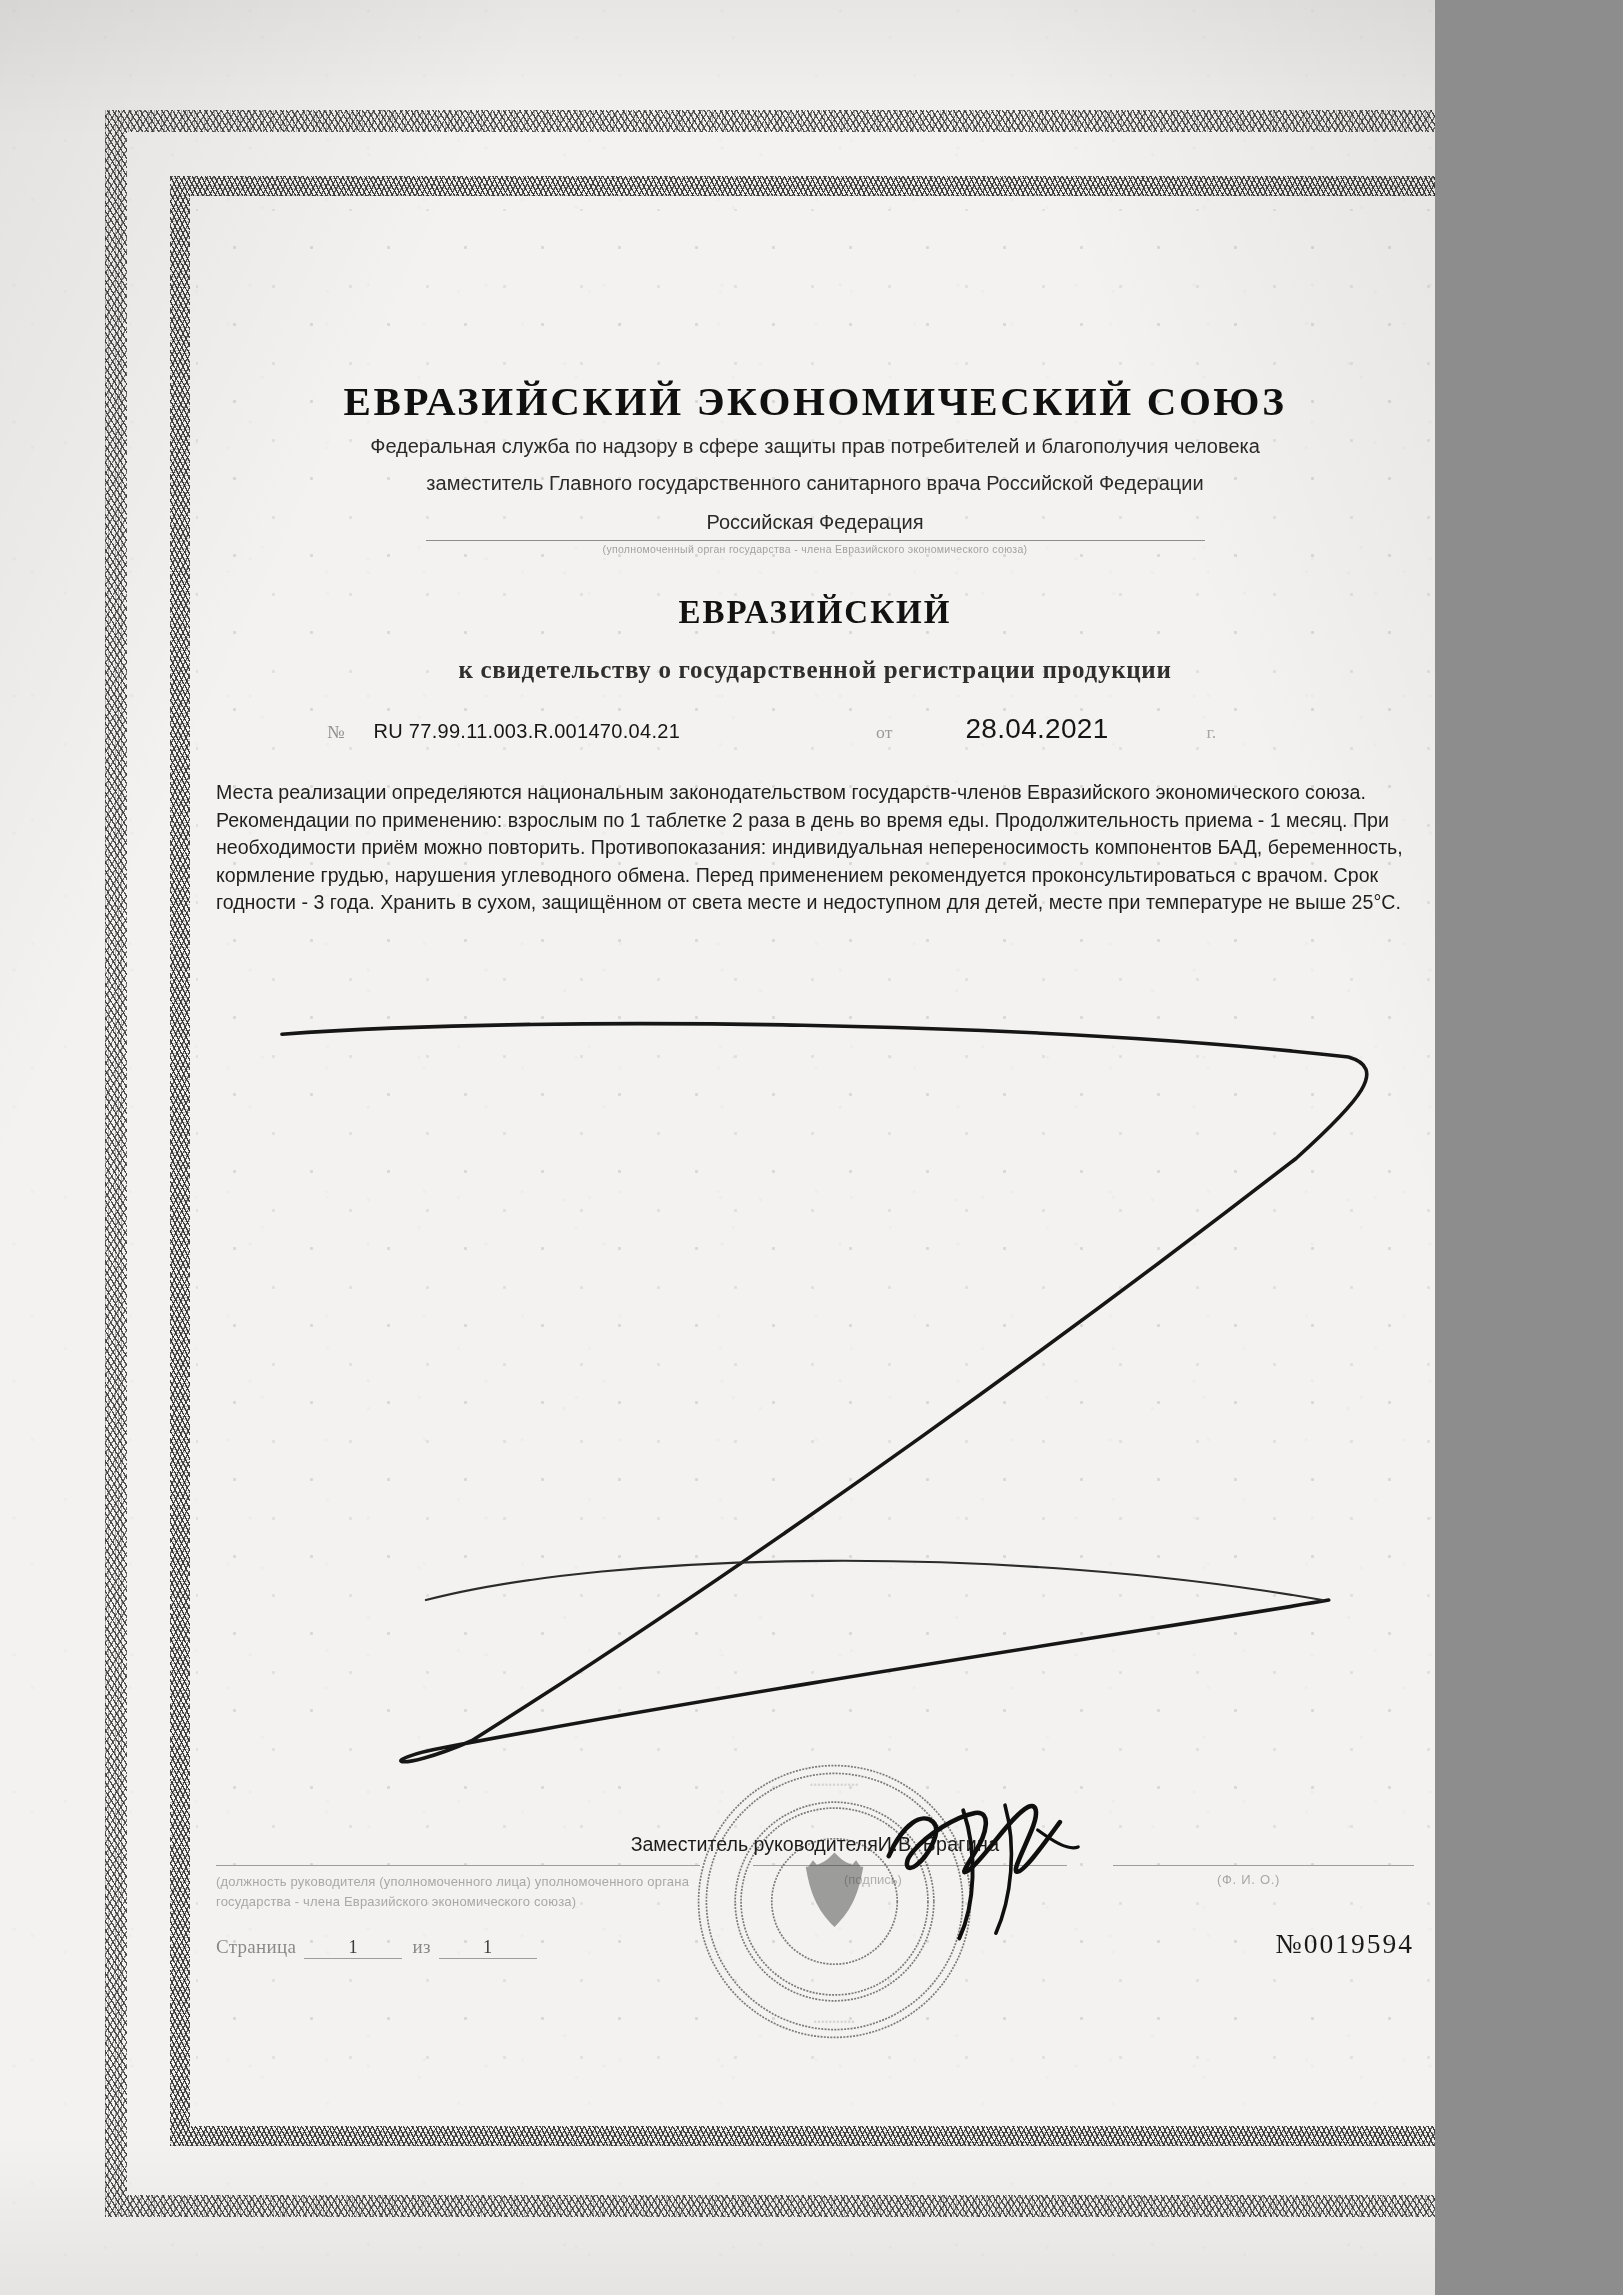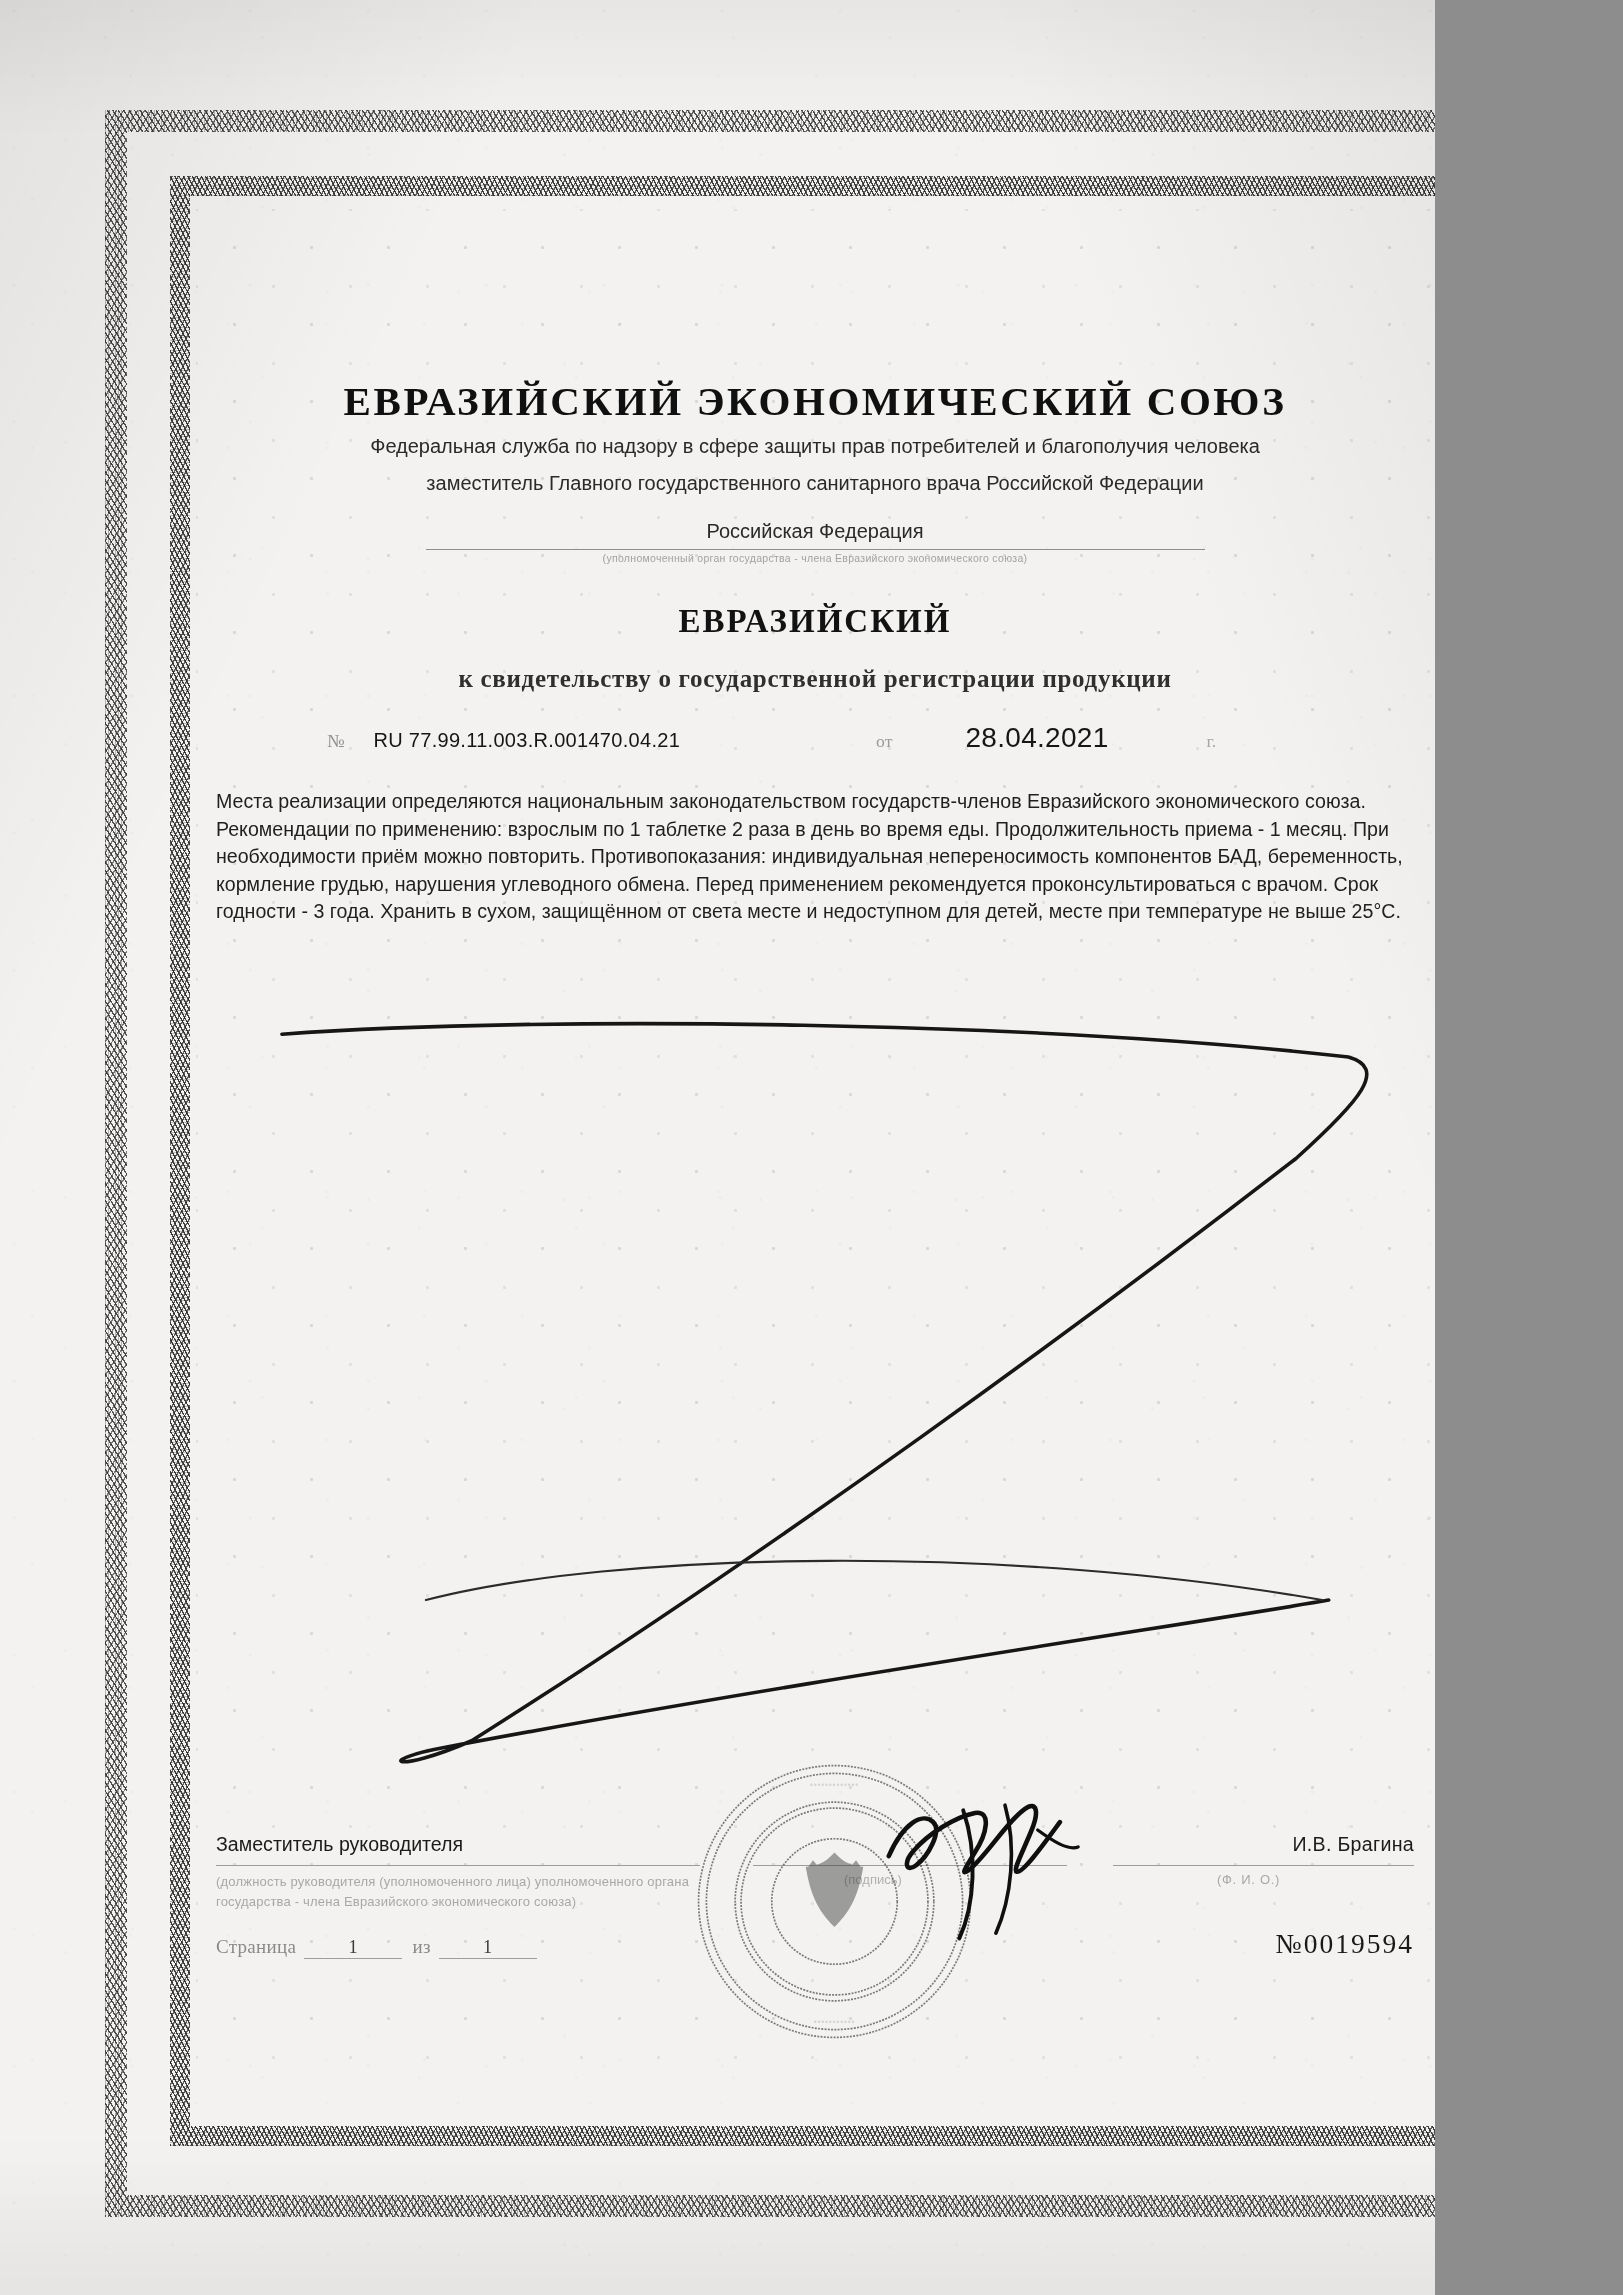--- a/index.html
+++ b/index.html
@@ -148,21 +148,21 @@
     line-height: 29px;
     color: #2a2a2a;
     margin-top: 6.5px;
     filter: blur(0.1px);
   }
   .agency-line + .agency-line { margin-top: 8px; }
   #country-line {
     font-size: 20px;
     line-height: 29px;
     color: #2a2a2a;
-    margin-top: 19px;
+    margin-top: 10px;
     filter: blur(0.1px);
   }
   #org-caption-rule {
     width: 779px;
     margin: 3.9px auto 0 auto;
     border-top: 0.7px solid #8e8e8e;
   }
   #org-caption {
     width: 779px;
     margin: 2px auto 0 auto;
@@ -280,21 +280,21 @@
   
   #signature-block {
     position: absolute;
     left: 216px; top: 1833px;
     width: 1198px;
     z-index: 22;
   }
   #sig-row {
     position: relative;
     display: flex;
-    justify-content: space-between;
+    justify-content: center;
     align-items: flex-end;
     font-size: 19.6px;
     color: #1b1b1b;
   }
   #sig-title { filter: blur(0.1px); }
   #sig-name  { filter: blur(0.1px); letter-spacing: 0.3px; }
 
   #sig-rules {
     position: relative;
     height: 1.3px;

